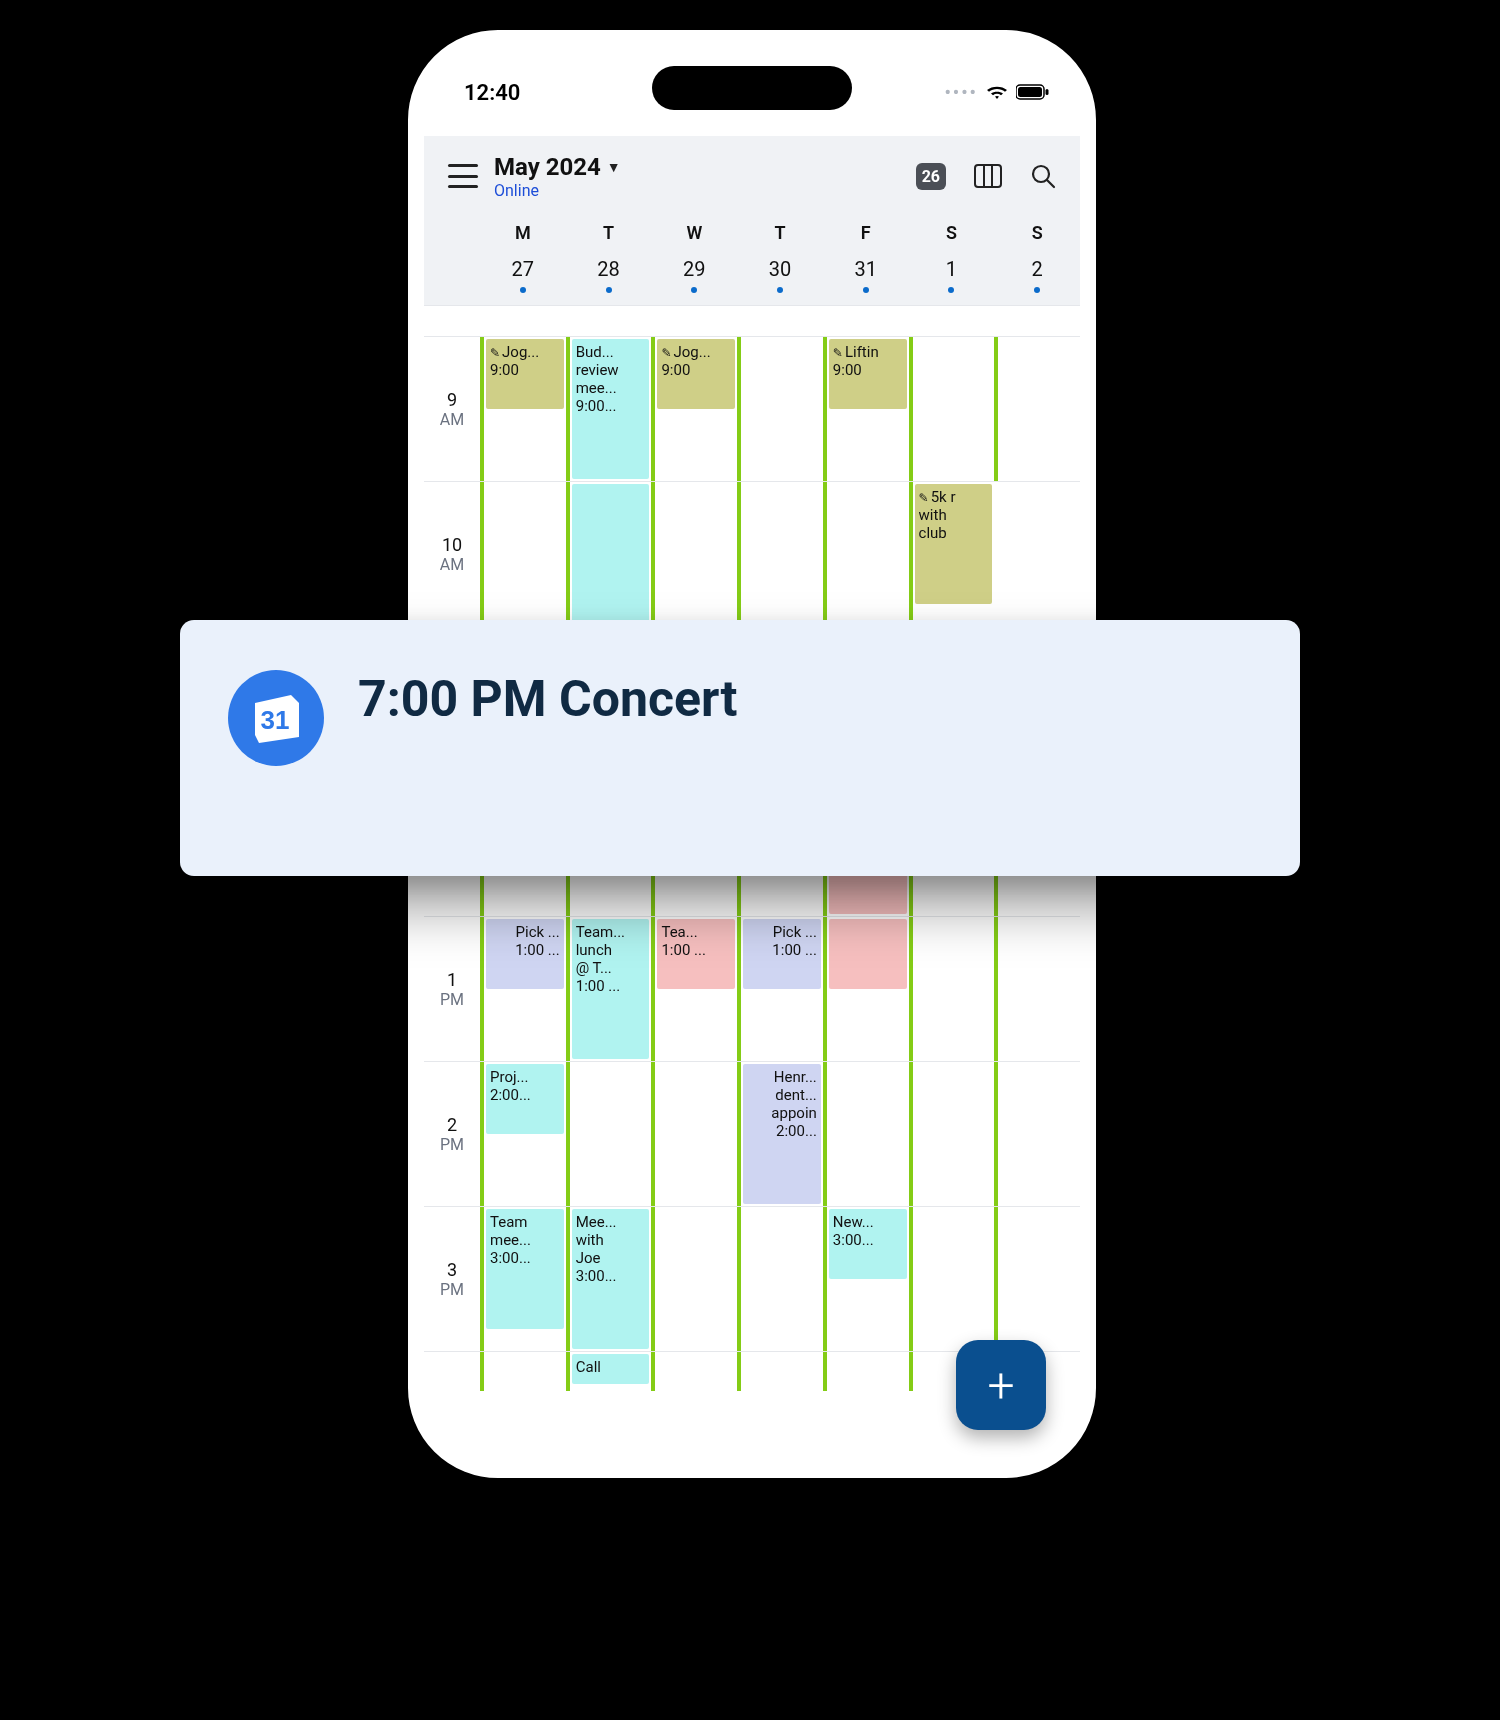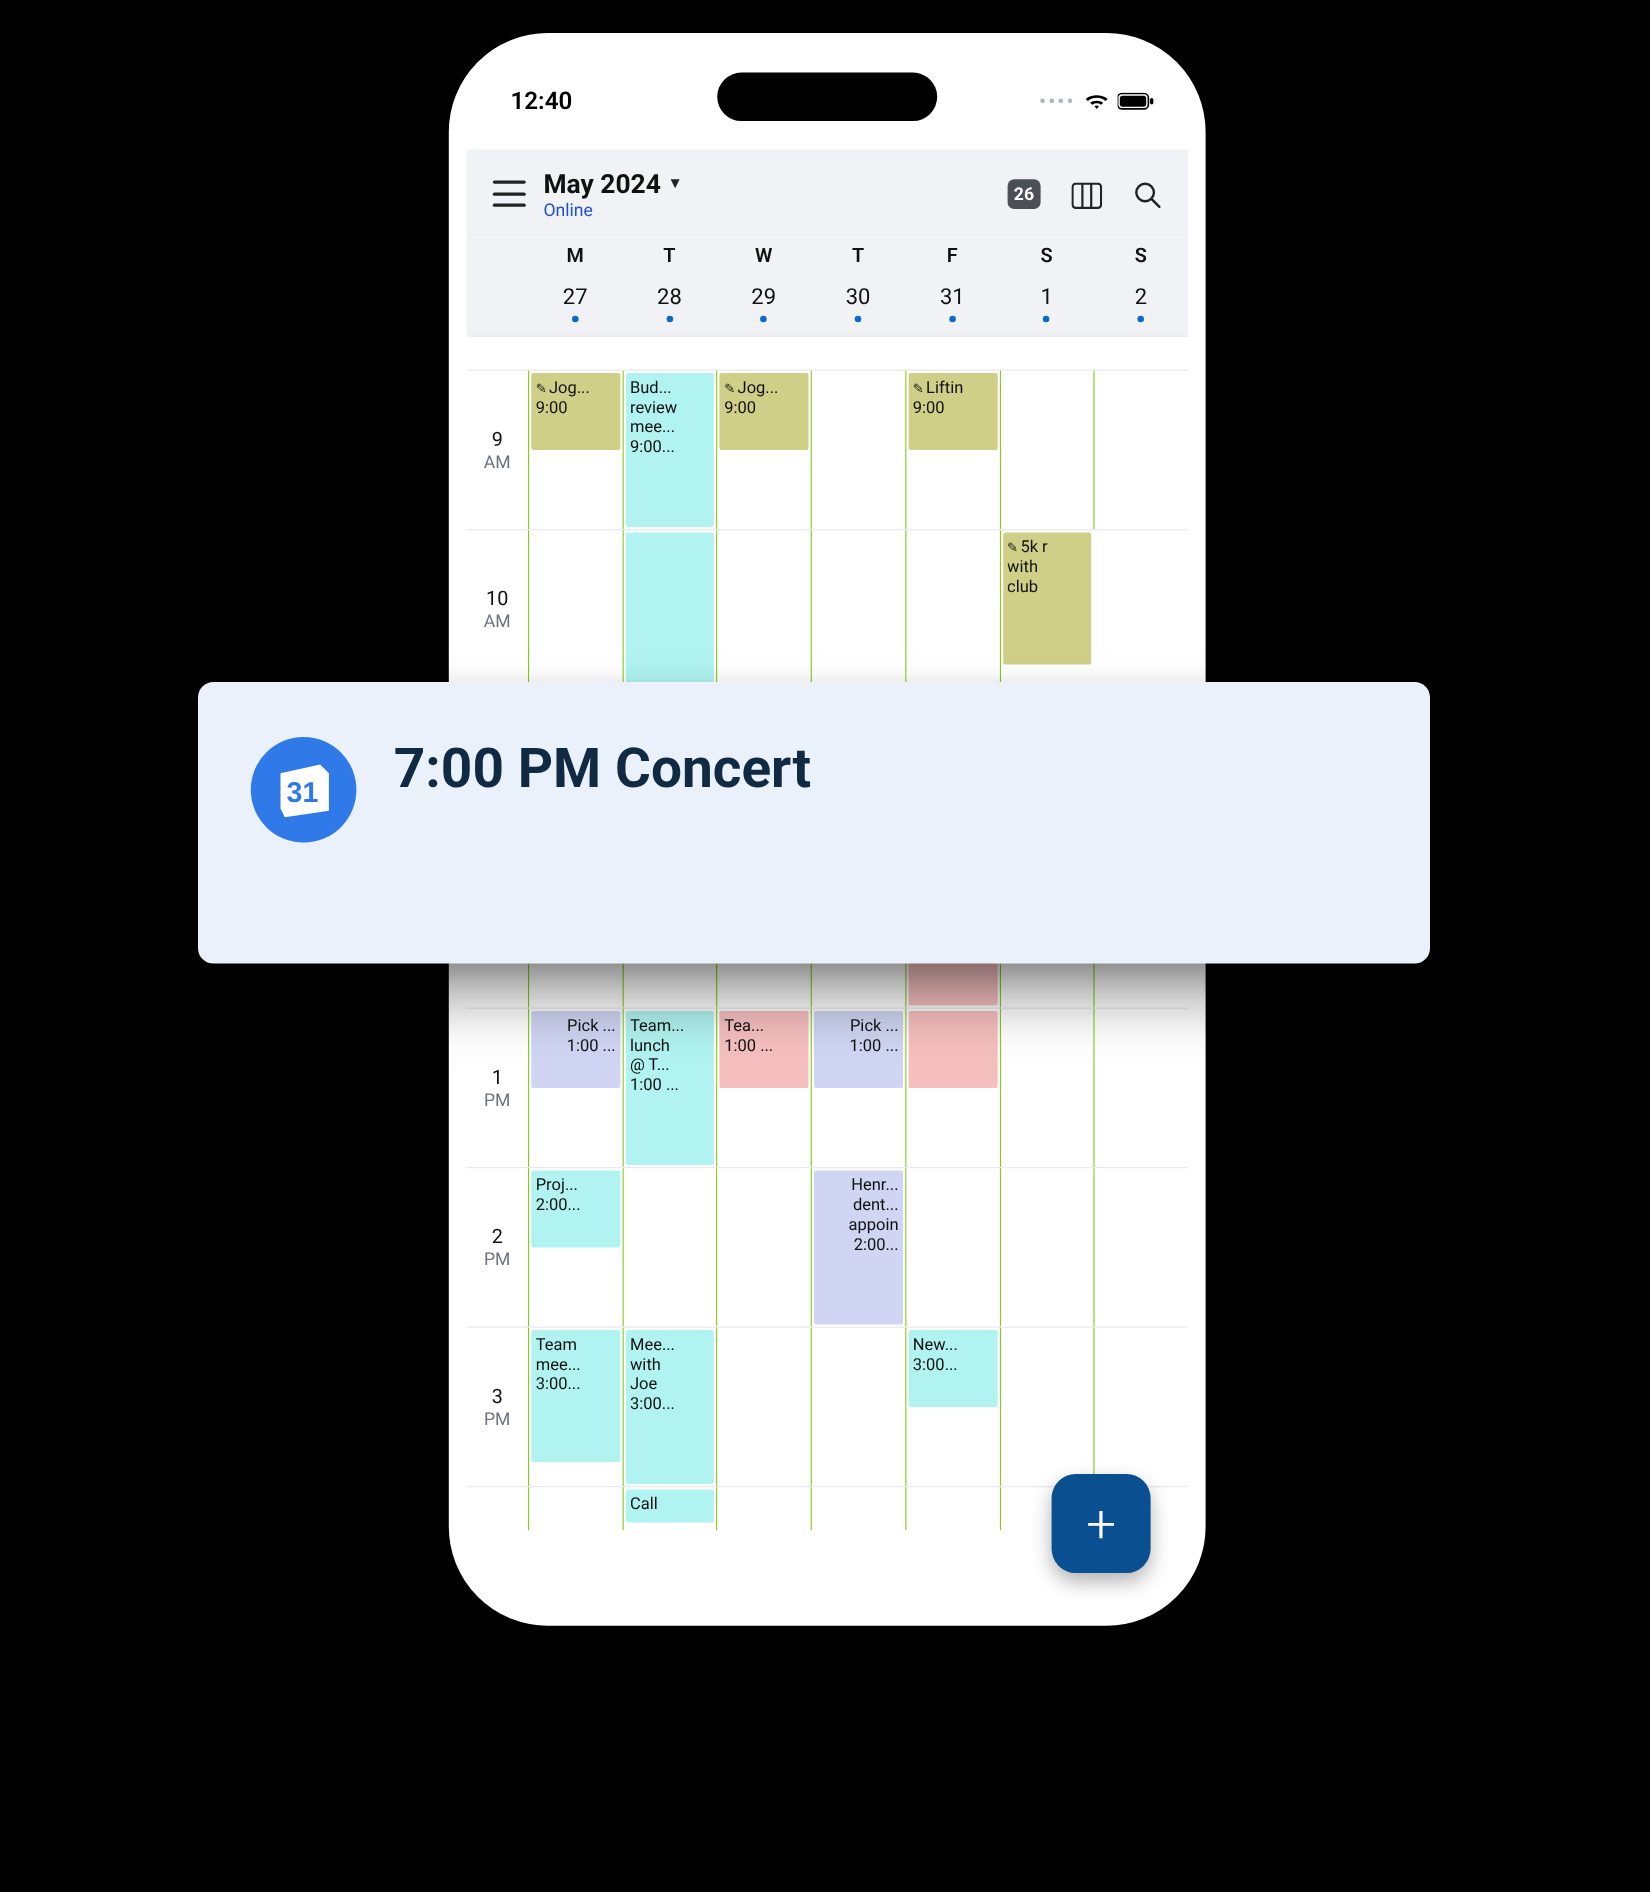--- a/index.html
+++ b/index.html
@@ -41,21 +41,21 @@
     padding: 0 24px;
     background: #f0f2f5;
   }
   .hamburger { width: 30px; height: 24px; display: flex; flex-direction: column; justify-content: space-between; }
   .hamburger span { height: 3px; background: #222; border-radius: 2px; }
   .title-block { display: flex; flex-direction: column; }
   .title-row { display: flex; align-items: center; gap: 6px; }
   .title-text { font-weight: 700; font-size: 24px; color: #111; }
   .chev { font-size: 14px; color: #222; }
   .subtitle { font-size: 16px; color: #1d4ed8; }
-  .header-actions { margin-left: auto; display: flex; align-items: flex-end; gap: 28px; }
+  .header-actions { margin-left: auto; display: flex; align-items: center; gap: 28px; }
   .badge-26 { background: #4b4f56; color: #fff; font-weight: 700; font-size: 16px; padding: 4px 6px; border-radius: 6px; }
   .viewmode { display: inline-flex; }
   .search-ic { display: inline-flex; }
 
   
   .dowstrip {
     position: absolute; top: 170px; left: 0; right: 0;
     background: #f0f2f5;
     padding: 6px 0 12px 0;
     border-bottom: 1px solid #e5e7eb;
@@ -79,21 +79,21 @@
     display: grid; grid-template-columns: 56px repeat(7, 1fr);
     height: 145px;
     border-top: 1px solid #e5e7eb;
   }
   .hour-label {
     grid-column: 1; display: flex; flex-direction: column; align-items: center; justify-content: center;
     font-size: 16px; color: #6b7280;
   }
   .hour-label .hn { font-size: 18px; color: #111; }
   .cell {
-    border-left: 1px solid #84cc16;
+    border-left: 4px solid #84cc16;
     position: relative;
     overflow: hidden;
     font-size: 15px;
   }
   .event {
     position: absolute; left: 2px; right: 2px; top: 2px;
     padding: 4px 4px;
     border-radius: 2px;
     font-size: 15px; line-height: 1.2;
     color: #111;

